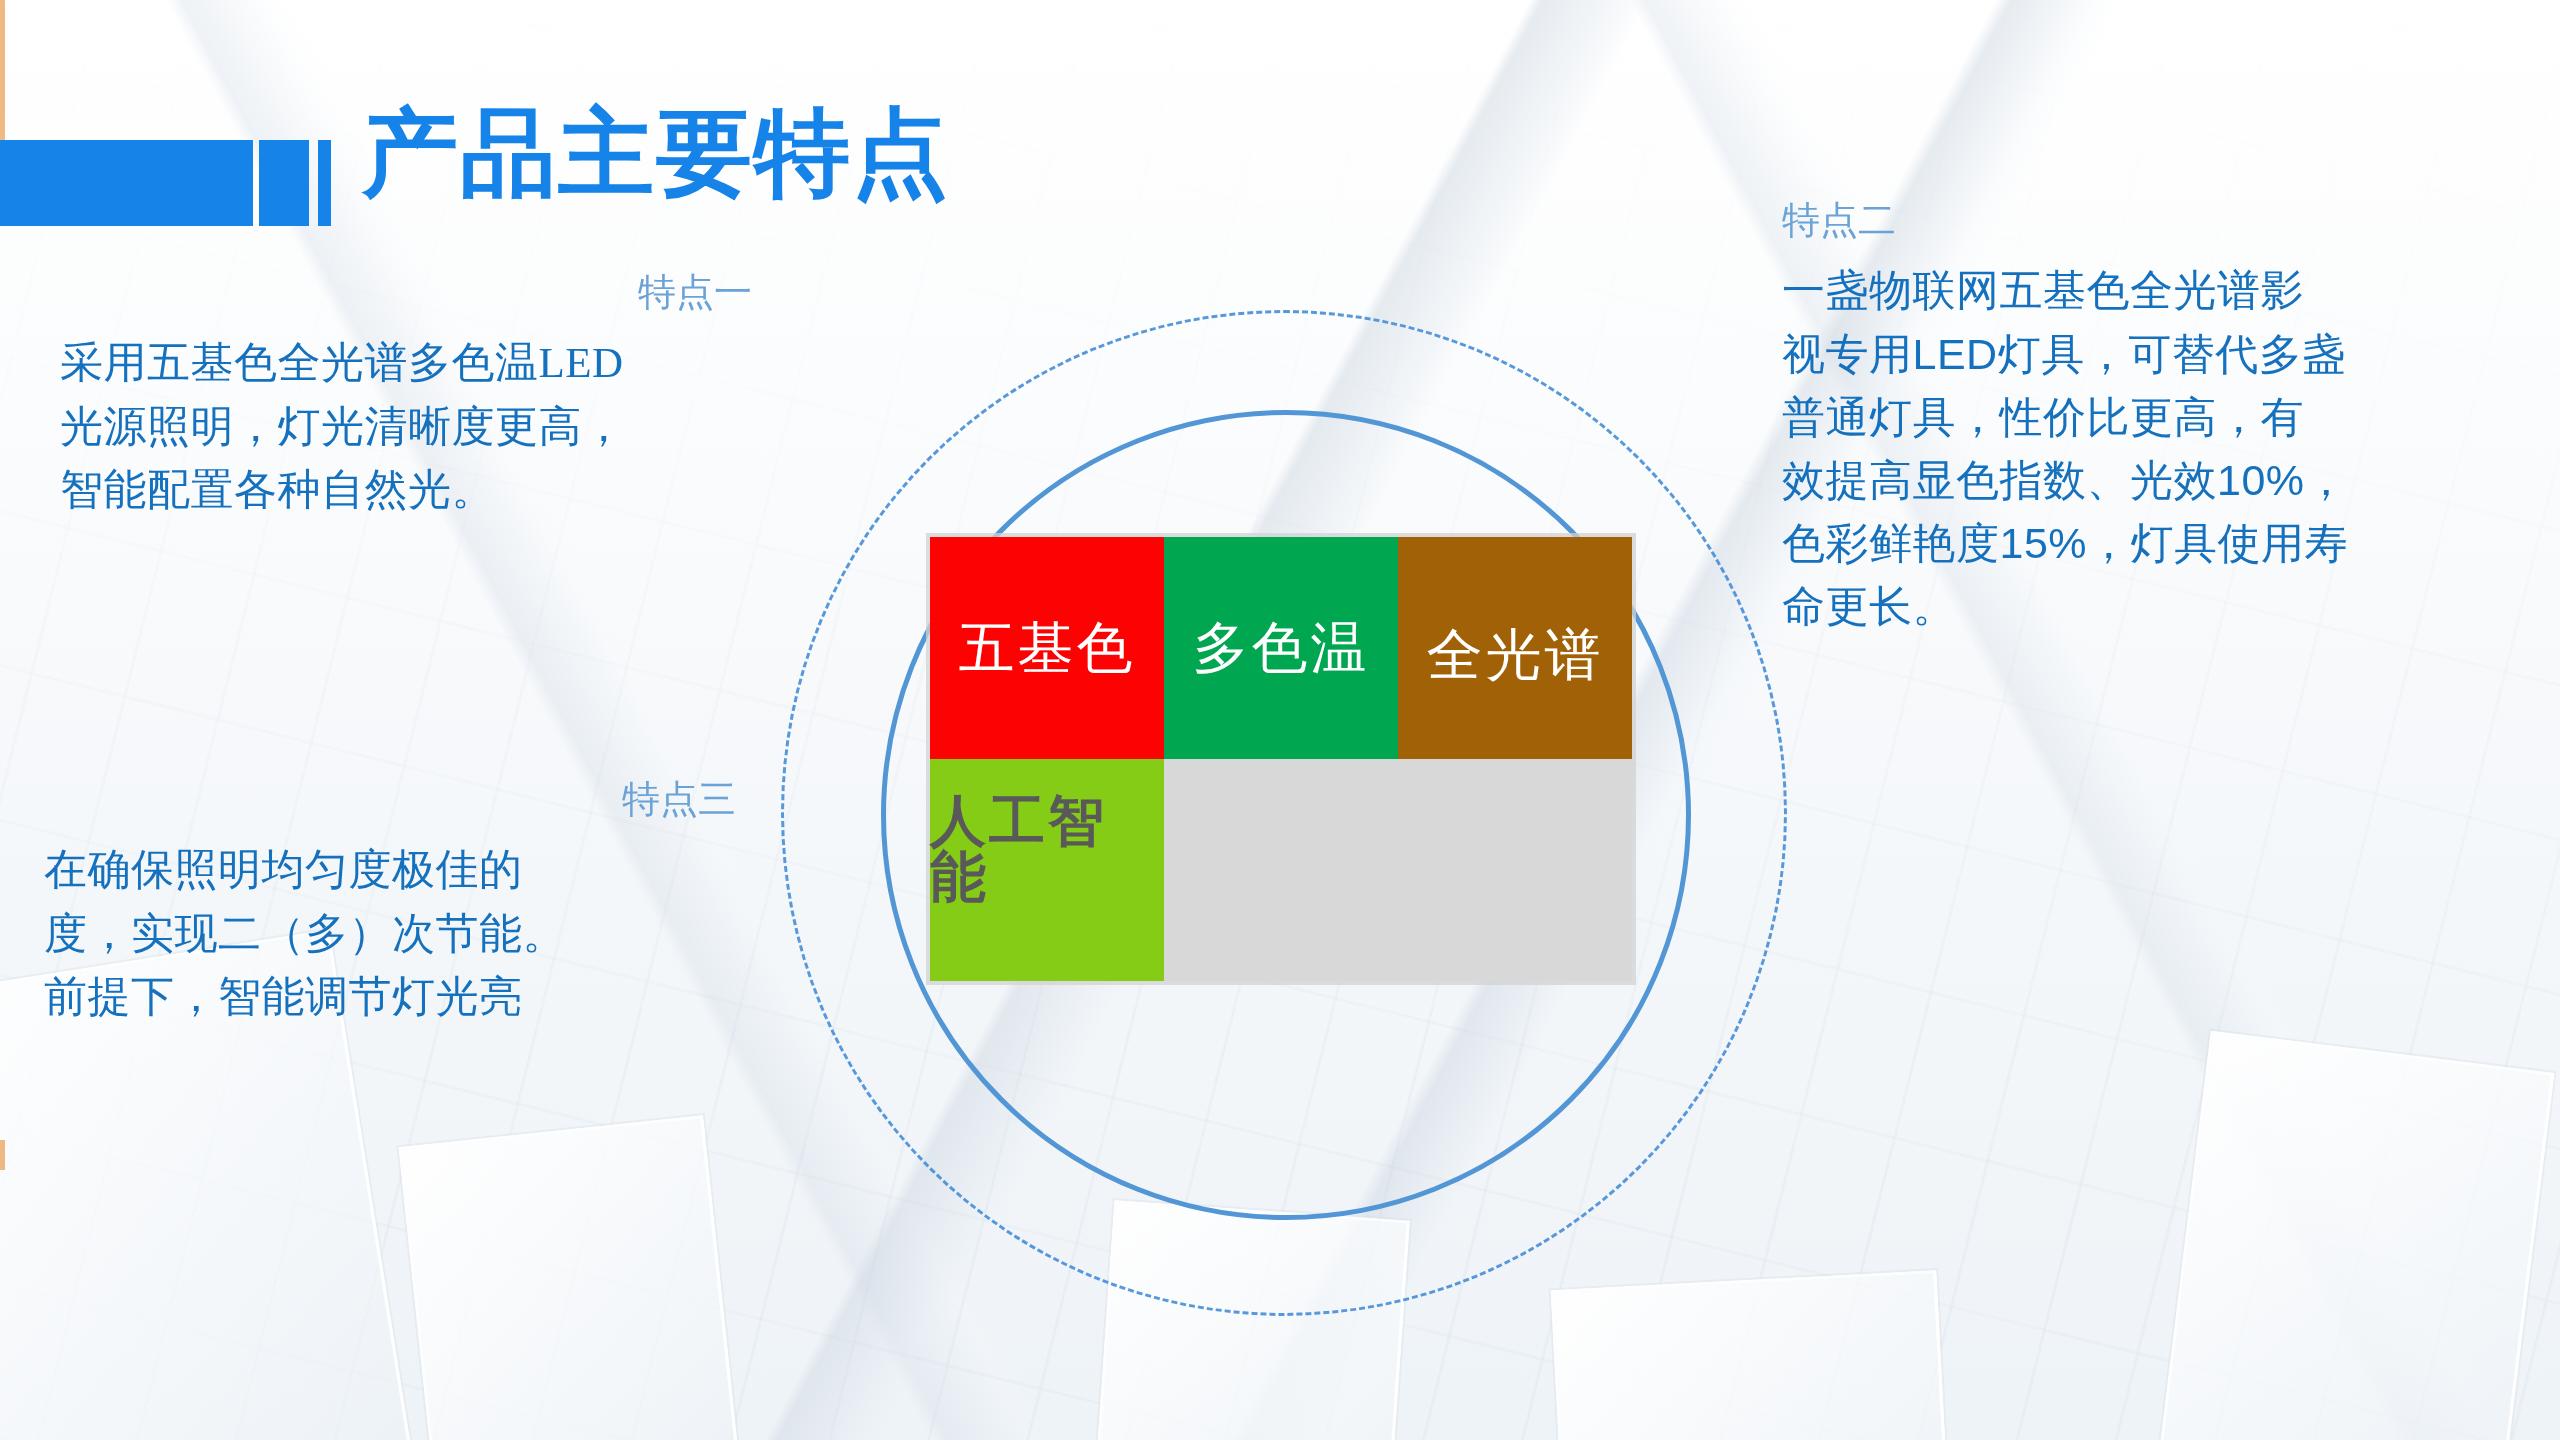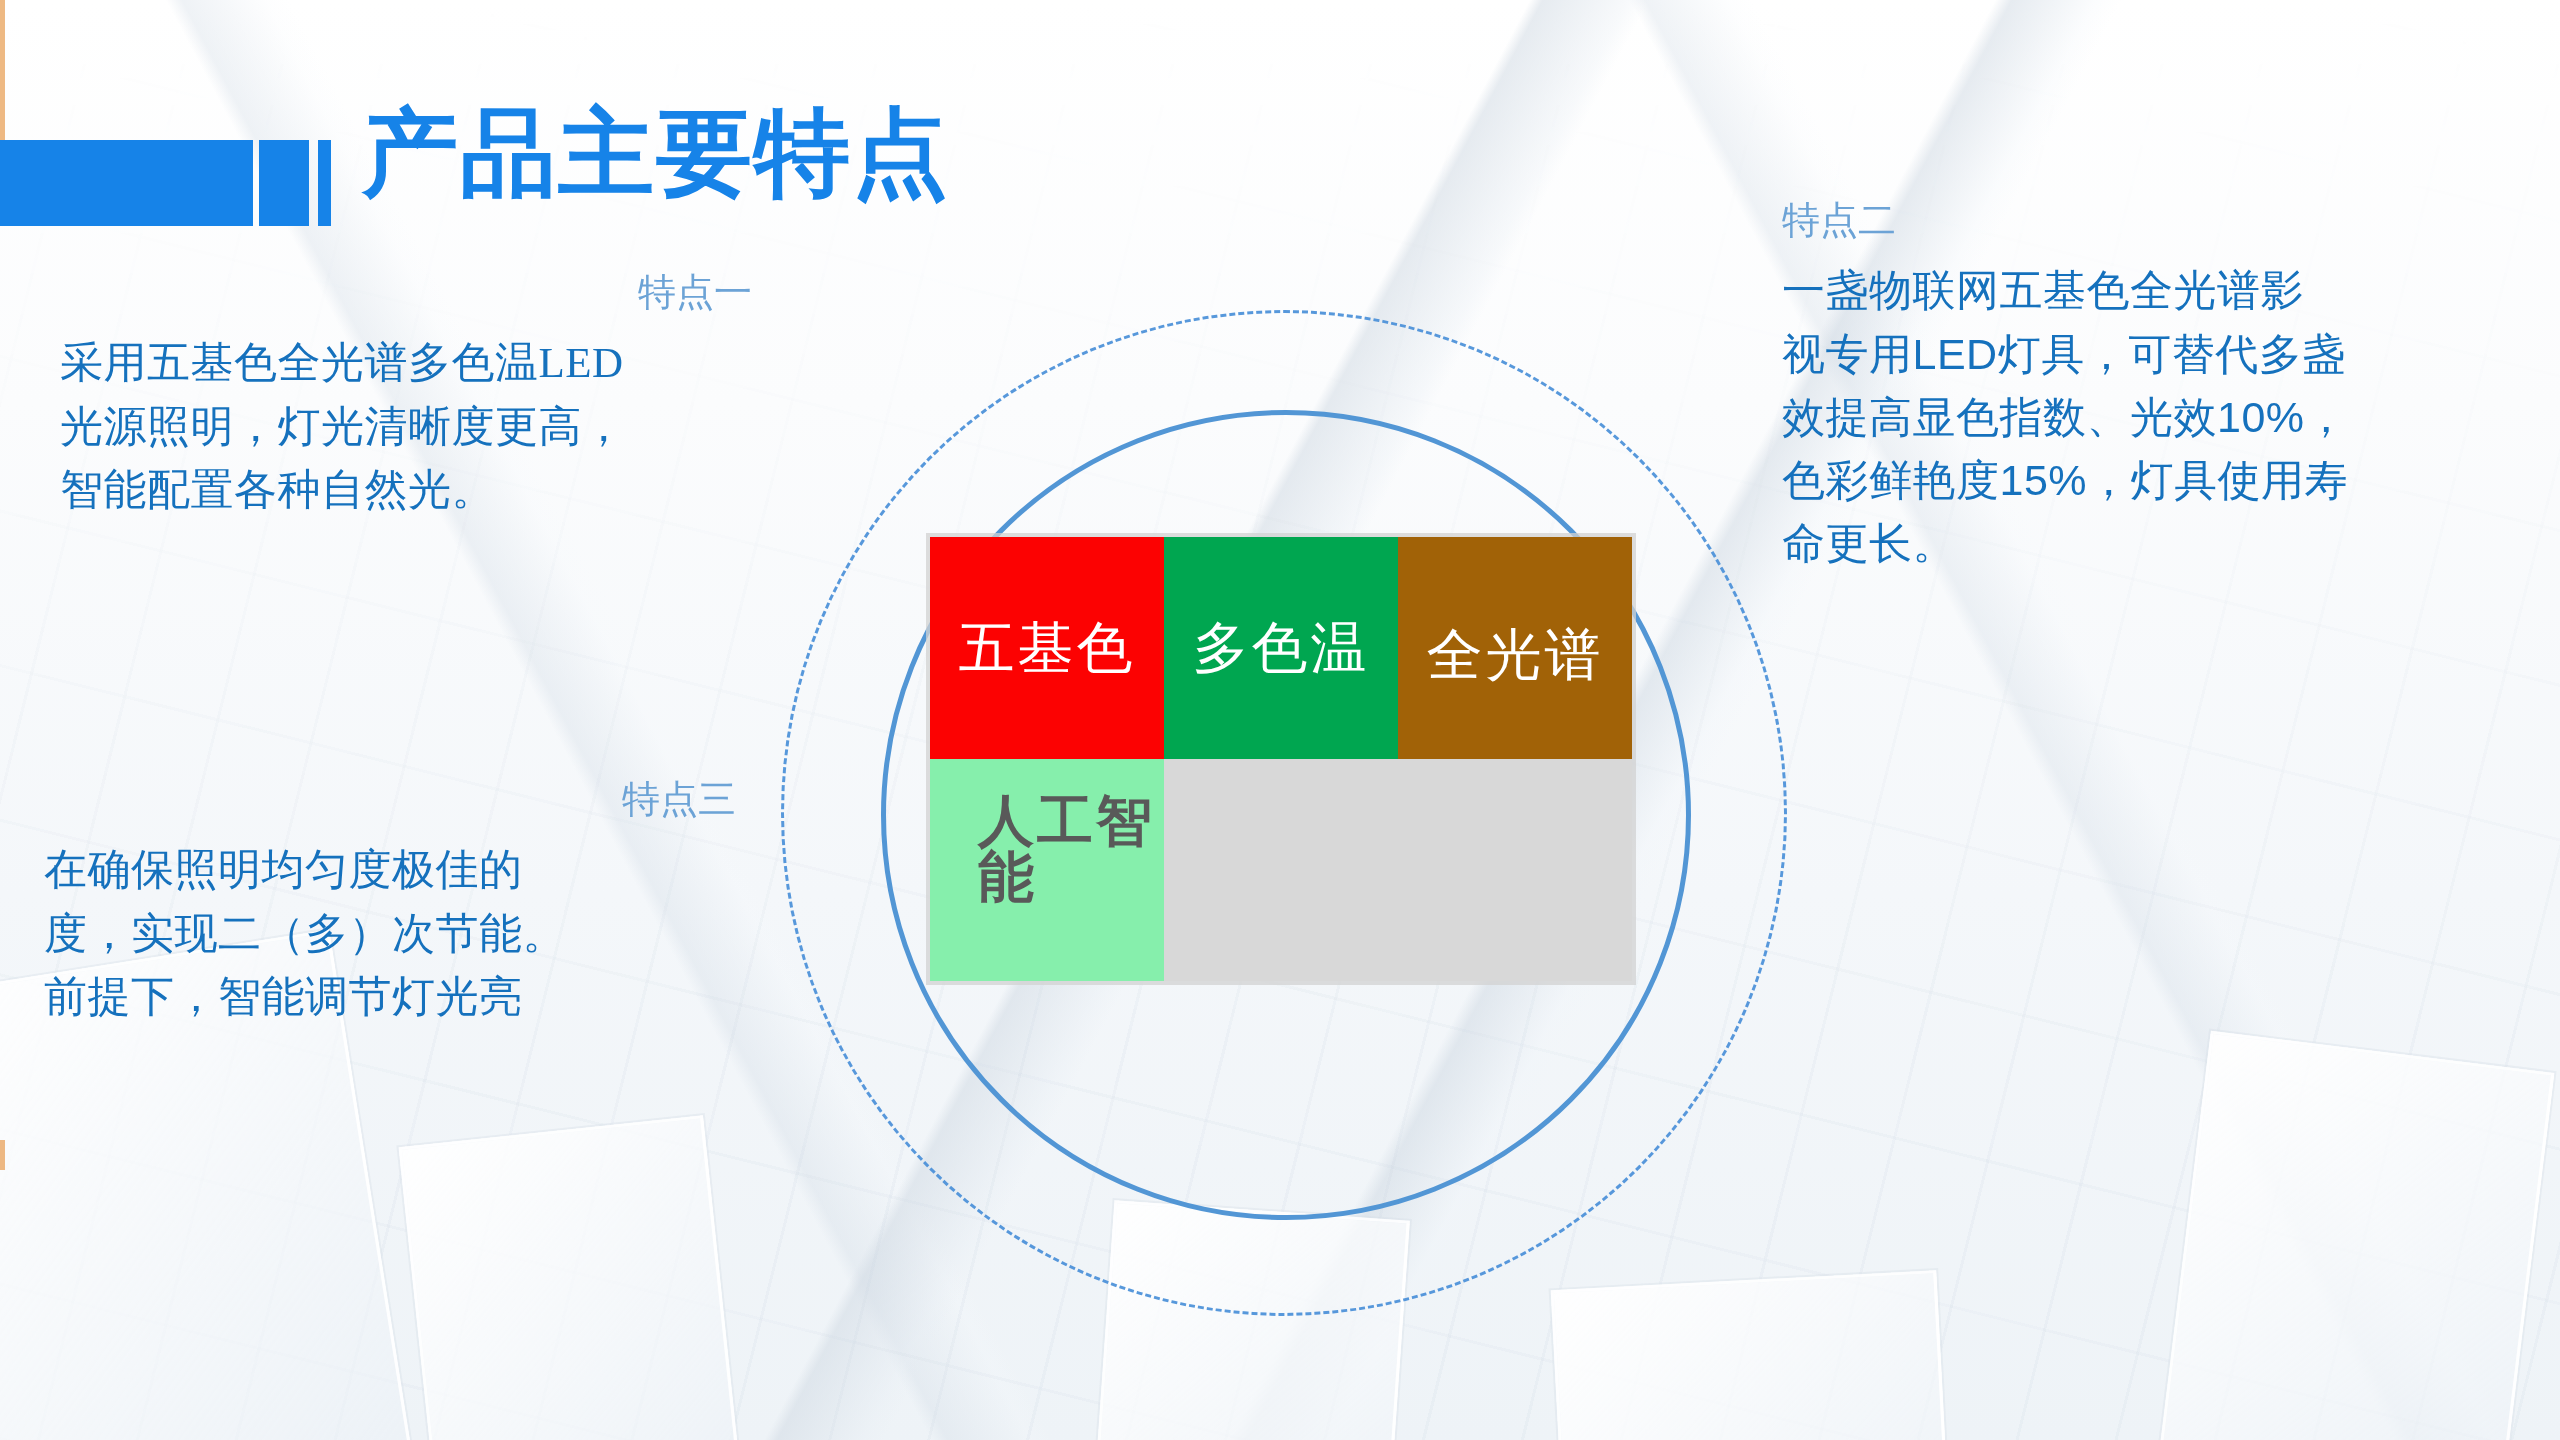--- a/index.html
+++ b/index.html
@@ -128,21 +128,21 @@
     justify-content: center;
   }
   .quad span {
     font-size: 56px;
     letter-spacing: 3px;
     line-height: 1;
   }
   .quad-red    { background: #fc0202; align-items: center; }
   .quad-green  { background: #00a650; align-items: center; }
   .quad-blue   { background: #a16207; align-items: flex-end; }
-  .quad-yellow { background: #86efac; align-items: flex-end; padding-left: 48px; }
+  .quad-yellow { background: #84cc16; align-items: flex-end; }
   .quad-red span, .quad-green span, .quad-blue span { color: #ffffff; }
   .quad-blue span { padding-bottom: 76px; }
   .quad-yellow span { color: #595959; font-weight: bold; padding-bottom: 76px; }
 </style>
 </head>
 <body>
 
 <div id="slide">
 
   <div class="bg-photo"></div>
@@ -196,19 +196,20 @@
       <p>度，实现二（多）次节能。</p>
       <p>前提下，智能调节灯光亮</p>
     </div>
   </div>
 
   <div class="feature" id="feature-two">
     <div class="feature-label">特点二</div>
     <div class="feature-body">
       <p>一盏物联网五基色全光谱影</p>
       <p>视专用LED灯具，可替代多盏</p>
+      <p>普通灯具，性价比更高，有</p>
       <p>效提高显色指数、光效10%，</p>
       <p>色彩鲜艳度15%，灯具使用寿</p>
       <p>命更长。</p>
     </div>
   </div>
 
 </div>
 
 </body></html>

